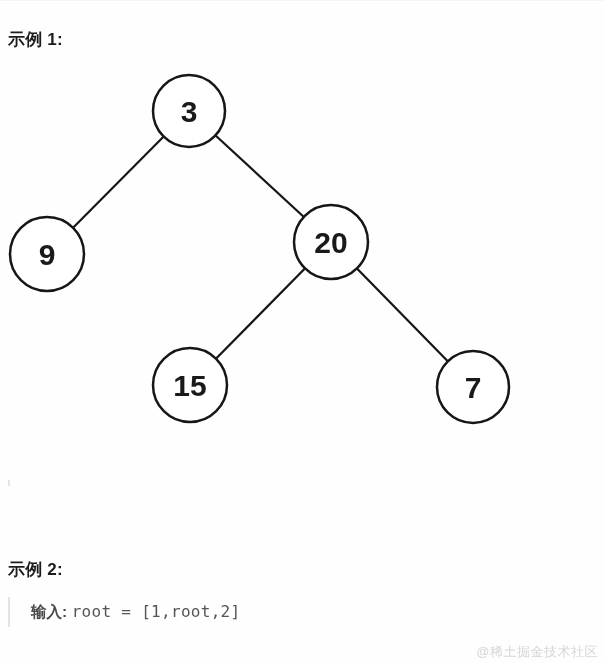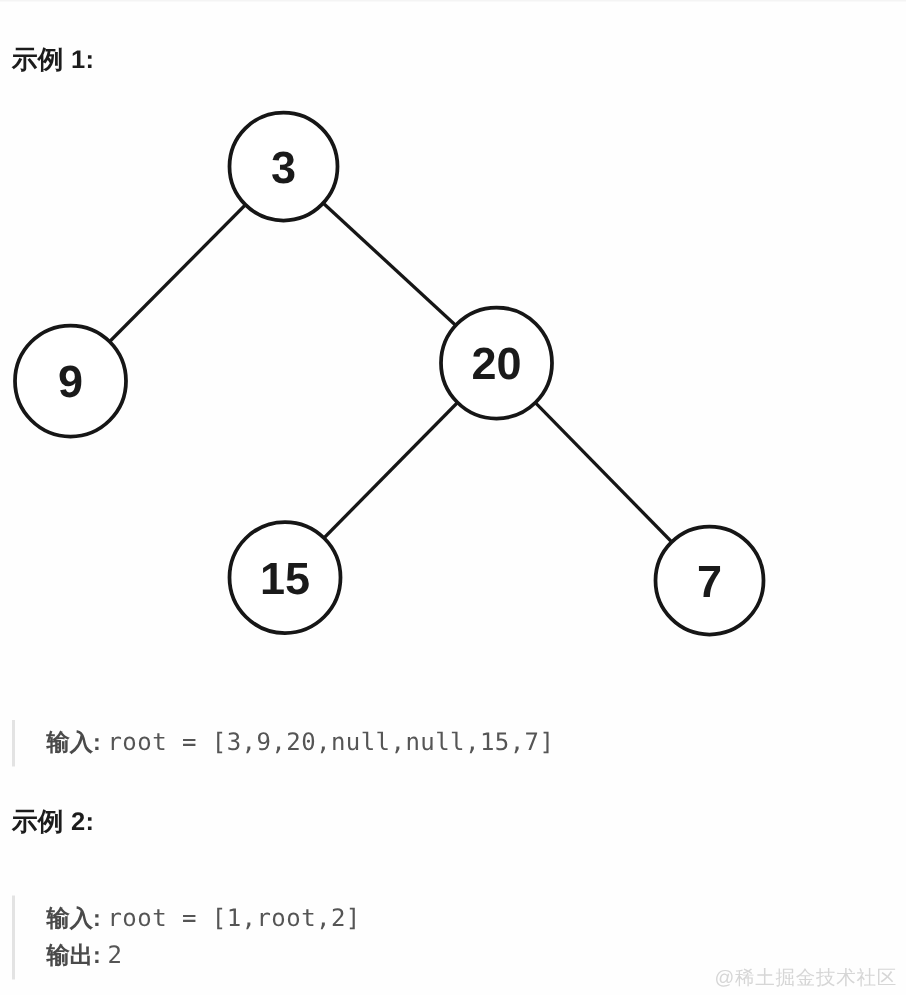--- a/index.html
+++ b/index.html
@@ -19,21 +19,21 @@
   }
   .example-heading {
     position: absolute;
     left: 8px;
     font-size: 17px;
     font-weight: bold;
     color: #1c1c1c;
     letter-spacing: 0.2px;
   }
   .heading-1 { top: 27px; }
-  .heading-2 { top: 535px; }
+  .heading-2 { top: 557px; }
 
   .tree-svg {
     position: absolute;
     top: 0;
     left: 0;
   }
 
   .io-block {
     position: absolute;
     left: 8px;
@@ -96,25 +96,23 @@
         <circle cx="190" cy="384" r="37" fill="#ffffff" stroke="#161616" stroke-width="2.5"></circle>
         <text x="190" y="384" dy="0.36em" text-anchor="middle" fill="#1a1a1a" font-family="&quot;Liberation Sans&quot;, &quot;DejaVu Sans&quot;, sans-serif" font-size="30" font-weight="bold">15</text>
       </g>
       <g>
         <circle cx="473" cy="386" r="36" fill="#ffffff" stroke="#161616" stroke-width="2.5"></circle>
         <text x="473" y="386" dy="0.36em" text-anchor="middle" fill="#1a1a1a" font-family="&quot;Liberation Sans&quot;, &quot;DejaVu Sans&quot;, sans-serif" font-size="30" font-weight="bold">7</text>
       </g>
     </svg>
 
   <div class="io-block block-1">
-    <div><span class="io-label">输入:</span> <span class="io-code">root = [3,9,20,null,null,15,7]</span></div>
   </div>
 
   <div class="example-heading heading-2">示例 2:</div>
 
   <div class="io-block block-2">
     <div><span class="io-label">输入:</span> <span class="io-code">root = [1,root,2]</span></div>
-    <div><span class="io-label">输出:</span> <span class="io-code">2</span></div>
   </div>
 
   <div class="watermark">@稀土掘金技术社区</div>
 
 </div>
 
 </body></html>

